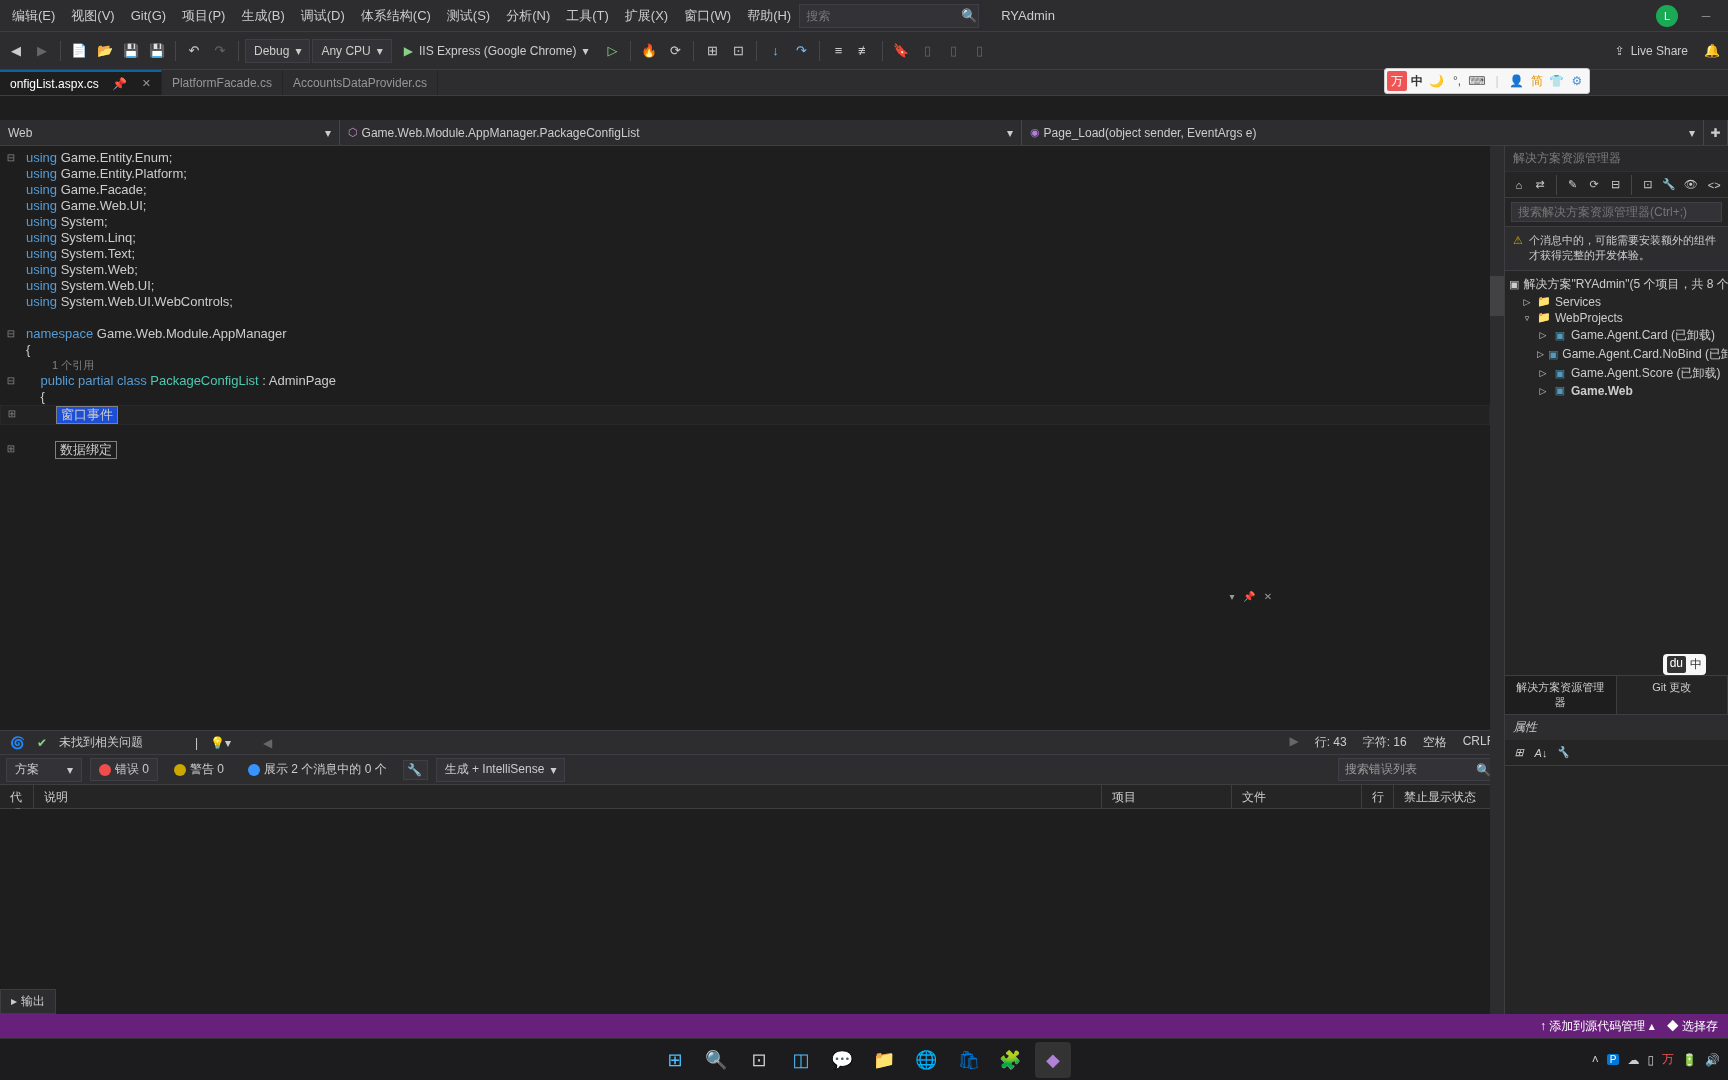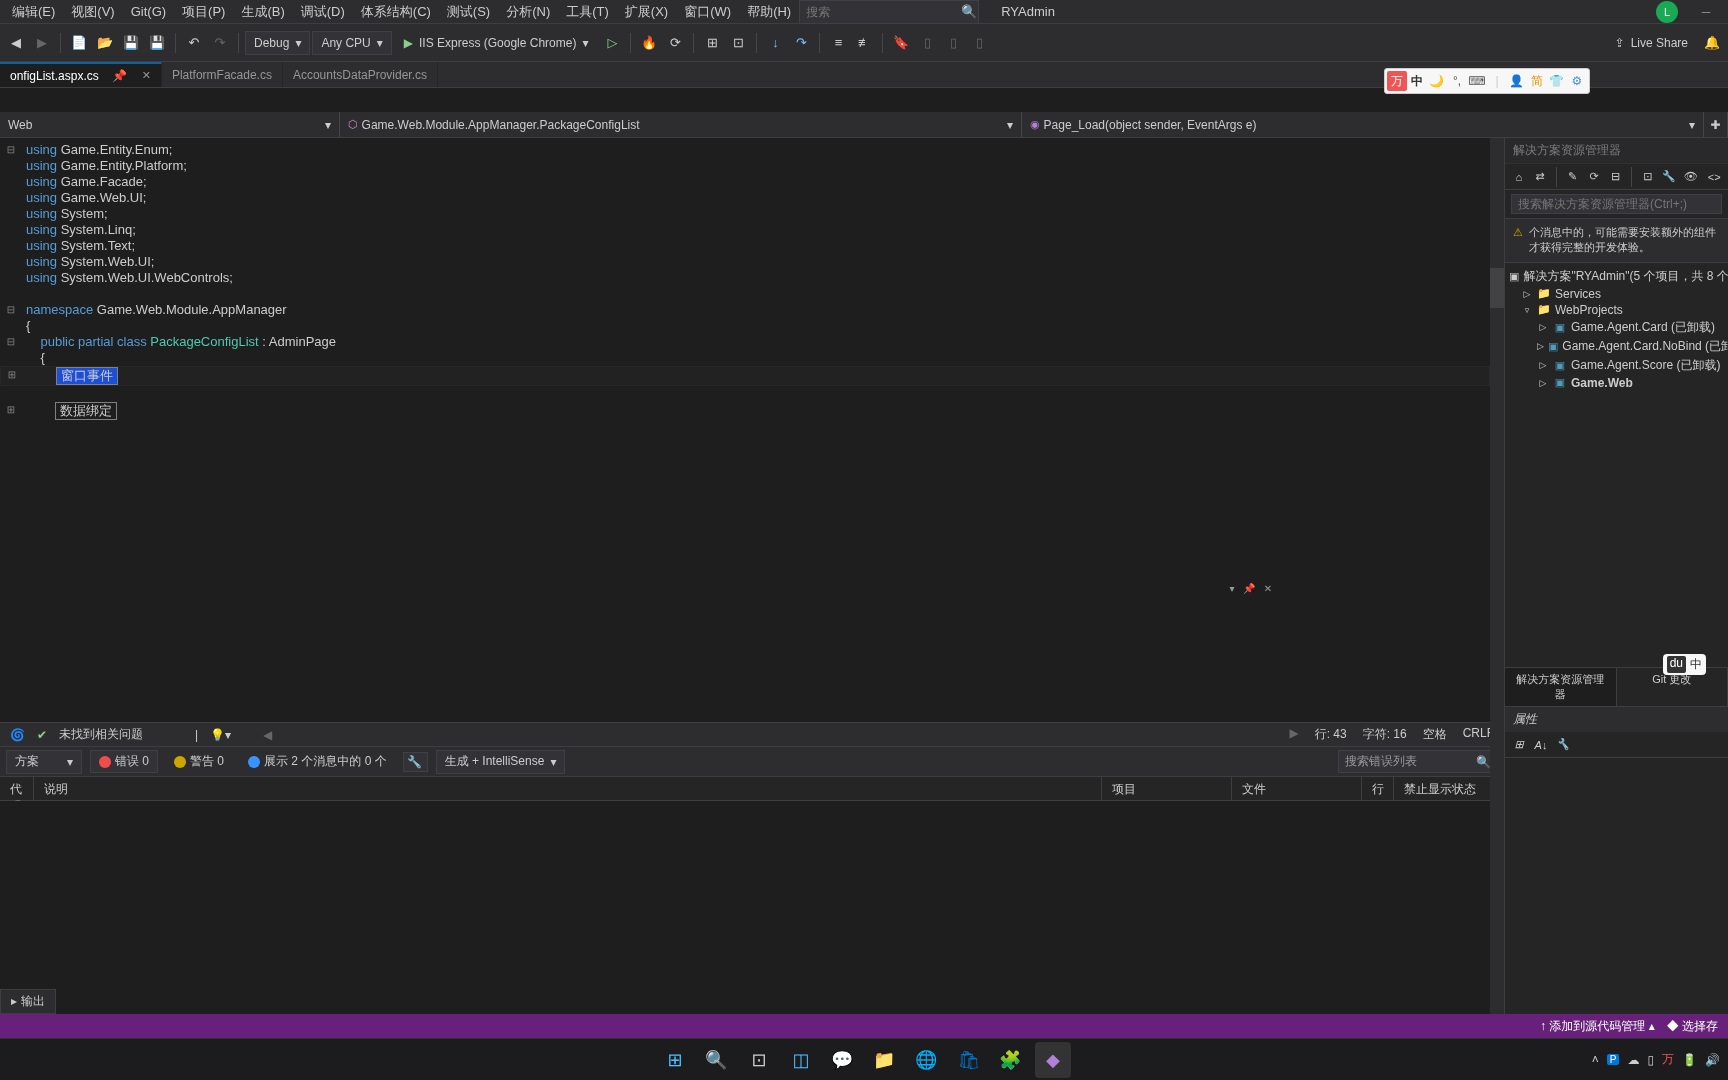--- a/index.html
+++ b/index.html
@@ -1,19 +1,19 @@
 <!DOCTYPE html>
 <html><head>
 <meta charset="utf-8">
 <style>
 * { margin: 0; padding: 0; box-sizing: border-box; font-family: "Microsoft YaHei", "Segoe UI", sans-serif; }
 body { background: #1e1e1e; color: #ccc; font-size: 12px; overflow: hidden; width: 1728px; height: 1080px; position: relative; }
 
 
-.menubar { height: 24px; background: #2d2d30; display: flex; align-items: center; padding: 0 4px; border-bottom: 1px solid #3e3e42; }
+.menubar { height: 32px; background: #2d2d30; display: flex; align-items: center; padding: 0 4px; border-bottom: 1px solid #3e3e42; }
 .menu-item { padding: 6px 8px; color: #ccc; cursor: pointer; font-size: 13px; }
 .search-box { margin-left: auto; display: flex; align-items: center; background: #333337; border: 1px solid #3f3f46; padding: 2px 6px; width: 180px; height: 24px; }
 .search-input { background: transparent; border: none; color: #999; outline: none; flex: 1; font-size: 12px; }
 .search-icon { color: #999; font-size: 13px; }
 .solution-name { margin-left: 12px; color: #ccc; font-size: 13px; padding: 4px 10px; }
 .user-avatar { margin-left: auto; width: 22px; height: 22px; border-radius: 50%; background: #1aaa55; color: #fff; display: flex; align-items: center; justify-content: center; font-size: 11px; margin-right: 10px; }
 .win-btn { width: 36px; height: 30px; display: flex; align-items: center; justify-content: center; color: #999; }
 
 
 .toolbar { height: 38px; background: #2d2d30; display: flex; align-items: center; padding: 0 4px; border-bottom: 1px solid #3e3e42; gap: 2px; }
@@ -267,38 +267,43 @@
         <div class="code-line">
           <div class="gutter"></div>
           <div class="code-text"><span class="kw">using</span> System.Linq;</div>
         </div>
         <div class="code-line">
           <div class="gutter"></div>
           <div class="code-text"><span class="kw">using</span> System.Text;</div>
         </div>
         <div class="code-line">
           <div class="gutter"></div>
+          <div class="code-text"><span class="kw">using</span> System.Web;</div>
+        </div>
+        <div class="code-line">
+          <div class="gutter"></div>
           <div class="code-text"><span class="kw">using</span> System.Web.UI;</div>
         </div>
         <div class="code-line">
           <div class="gutter"></div>
           <div class="code-text"><span class="kw">using</span> System.Web.UI.WebControls;</div>
         </div>
         <div class="code-line">
           <div class="gutter"></div>
           <div class="code-text"></div>
         </div>
         <div class="code-line">
           <div class="gutter">⊟</div>
           <div class="code-text"><span class="kw">namespace</span> Game.Web.Module.AppManager</div>
         </div>
         <div class="code-line">
           <div class="gutter"></div>
           <div class="code-text">{</div>
         </div>
+        <div class="ref-hint">1 个引用</div>
         <div class="code-line">
           <div class="gutter">⊟</div>
           <div class="code-text">    <span class="kw">public partial class </span><span class="type">PackageConfigList</span> : AdminPage</div>
         </div>
         <div class="code-line">
           <div class="gutter"></div>
           <div class="code-text">    {</div>
         </div>
         <div class="code-line cur-line">
           <div class="gutter">⊞</div>

